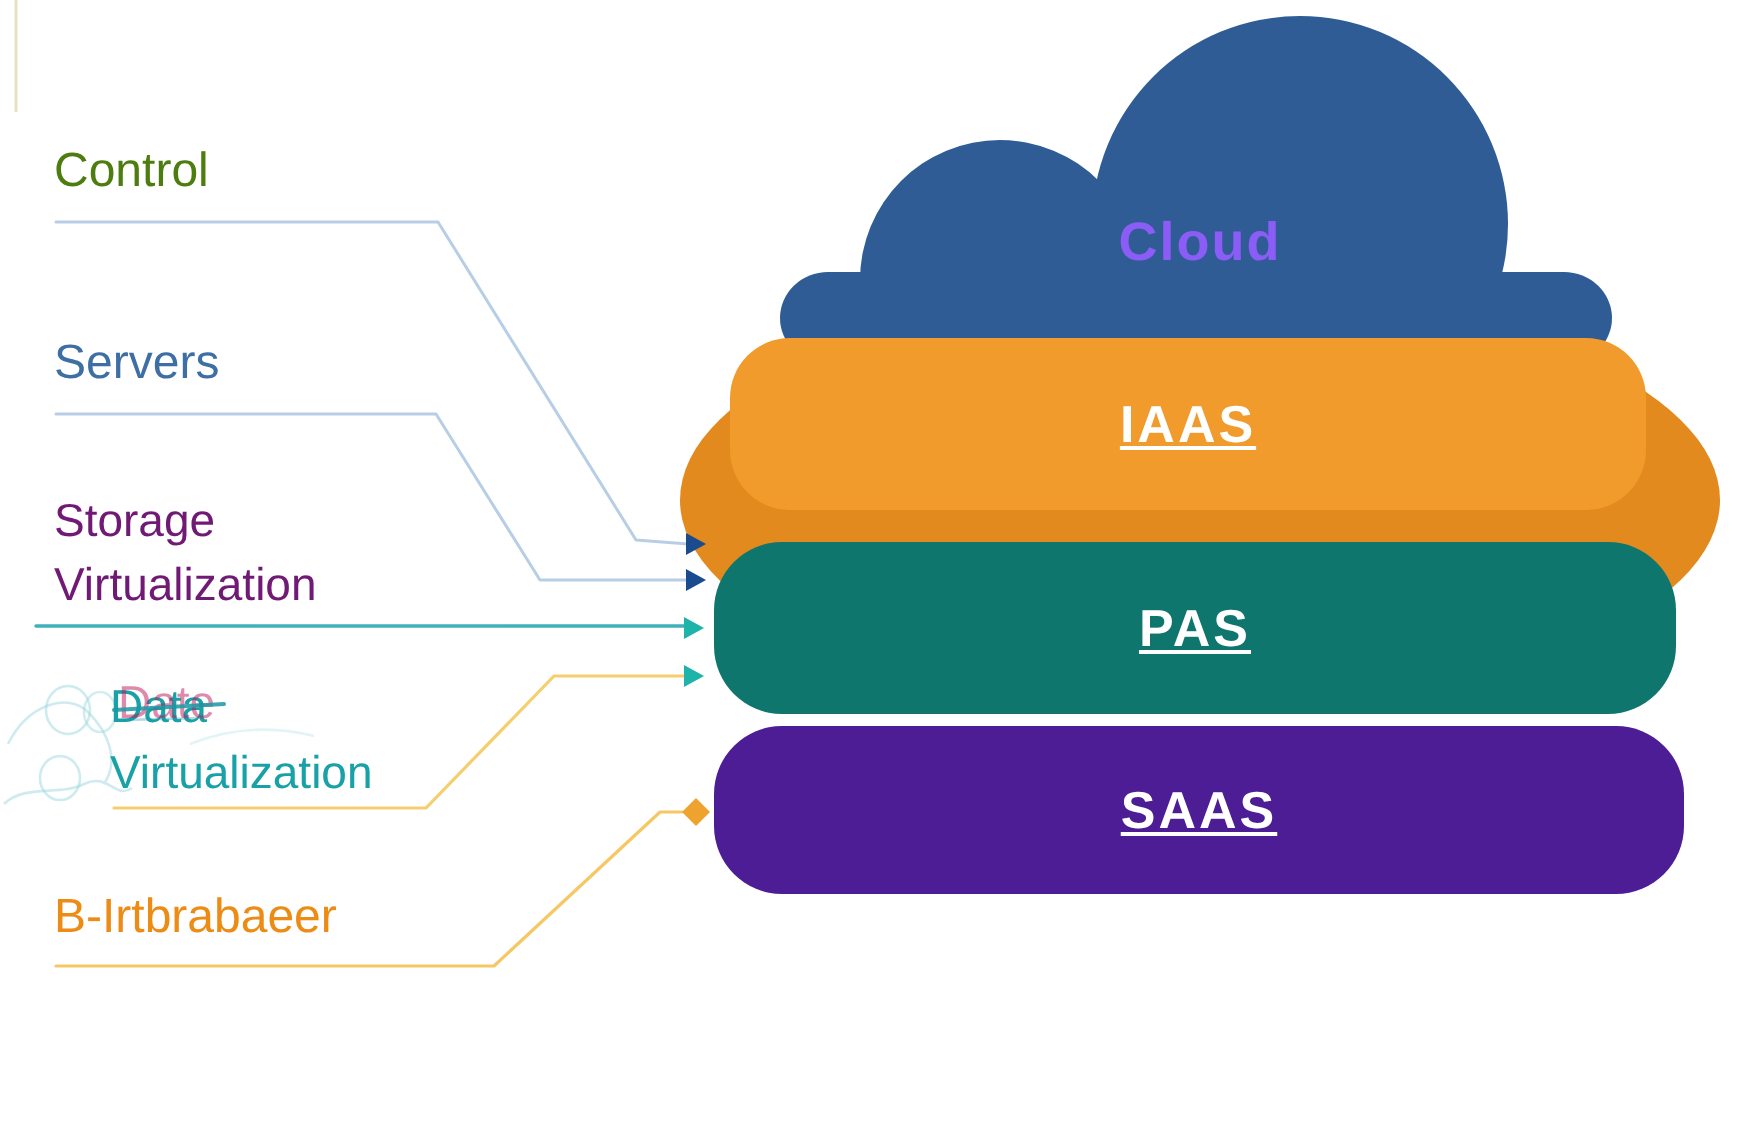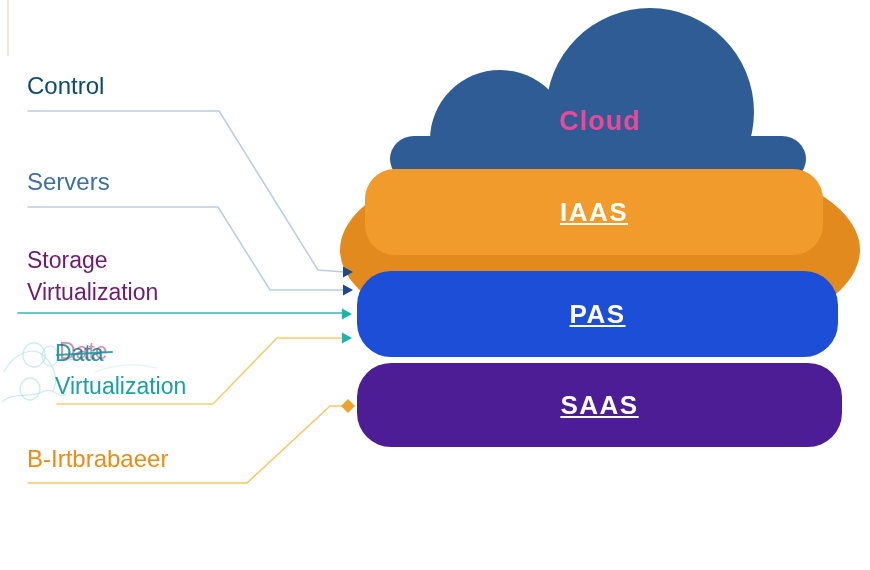--- a/index.html
+++ b/index.html
@@ -14,31 +14,31 @@
   .under-layer{z-index:1;pointer-events:none;}
   .over-layer{z-index:3;pointer-events:none;}
 
   
   .layer{
     position:absolute;z-index:2;
     display:flex;align-items:center;justify-content:center;
     color:#ffffff;font-weight:bold;font-size:26px;letter-spacing:1.5px;text-decoration:underline;
   }
   .layer-iaas{left:365px;top:169px;width:458px;height:86px;border-radius:30px;background:#F09B2B;}
-  .layer-paas{left:357px;top:271px;width:481px;height:86px;border-radius:34px;background:#1d4ed8;}
+  .layer-paas{left:357px;top:271px;width:481px;height:86px;border-radius:34px;background:#0f766e;}
   .layer-saas{left:357px;top:363px;width:485px;height:84px;border-radius:34px;background:#4c1d95;}
 
   .cloud-label{
     position:absolute;z-index:2;left:500px;top:106px;width:200px;
-    text-align:center;color:#ec4899;font-weight:bold;font-size:27px;letter-spacing:1px;
+    text-align:center;color:#8b5cf6;font-weight:bold;font-size:27px;letter-spacing:1px;
   }
 
   
   .callout{position:absolute;z-index:2;font-size:24px;}
-  .lbl-control{left:27px;top:72px;color:#0c4a6e;text-align:center;}
+  .lbl-control{left:27px;top:72px;color:#4d7c0f;text-align:center;}
   .lbl-servers{left:27px;top:168px;color:#3E6FA4;}
   .lbl-storage{left:27px;top:244px;color:#701a75;font-size:23px;line-height:32px;}
   .lbl-data{left:55px;top:337px;color:#18A1A7;font-size:23px;line-height:33px;}
   .lbl-data .line1{position:relative;display:inline-block;}
   .lbl-data .ghost{
     position:absolute;left:4px;top:-2px;opacity:0.5;color:#be185d;
     pointer-events:none;white-space:nowrap;
   }
   .lbl-bottom{left:27px;top:445px;color:#EC8C15;font-size:24px;}
 </style>

